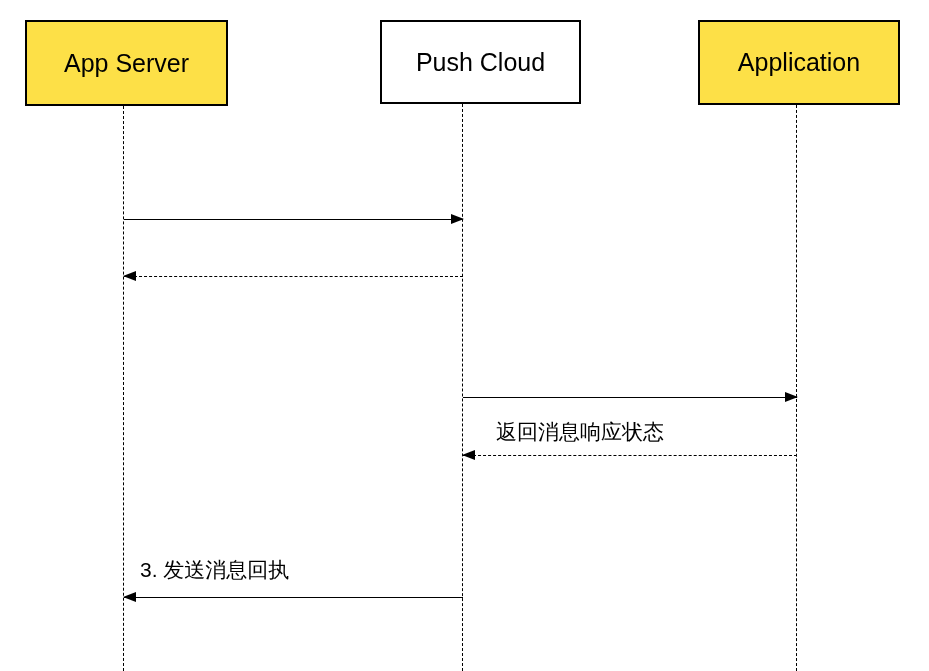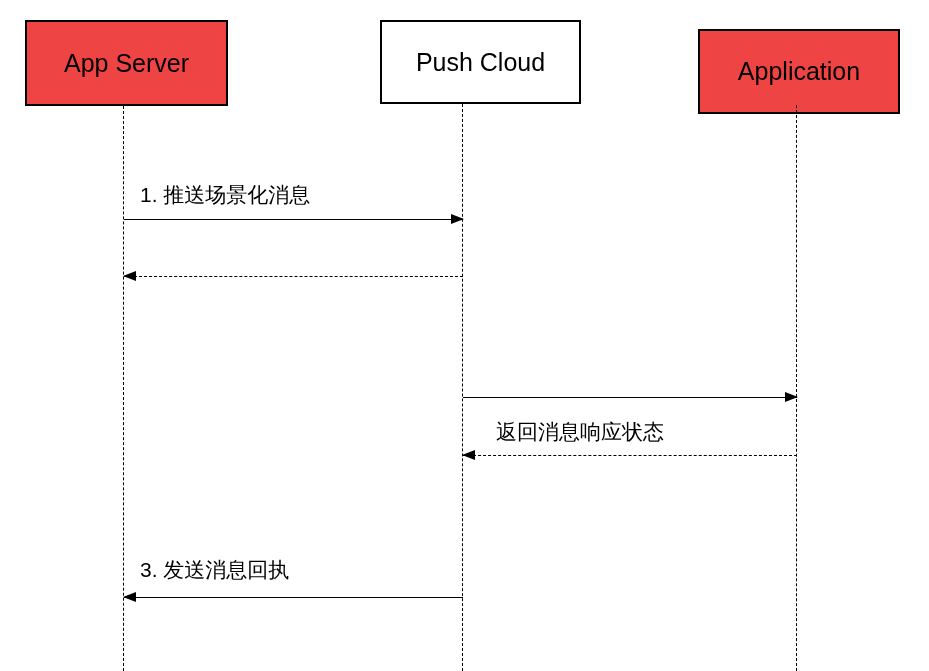--- a/index.html
+++ b/index.html
@@ -18,25 +18,25 @@
   .actor-box {
     position: absolute;
     box-sizing: border-box;
     border: 2px solid #000000;
     display: flex;
     align-items: center;
     justify-content: center;
     font-size: 25px;
     color: #000000;
   }
-  .fill-blue { background: #ef4444; }
+  .fill-blue { background: #fde047; }
   .fill-white { background: #ffffff; }
   .actor-appserver   { left: 25px;  top: 20px; width: 203px; height: 86px; }
   .actor-pushcloud   { left: 364px; top: 20px; width: 201px; height: 84px; margin-left: 16px; }
-  .actor-application { left: 698px; top: 20px; width: 202px; height: 85px; margin-top: 9px; }
+  .actor-application { left: 698px; top: 20px; width: 202px; height: 85px; }
 
   .lifeline {
     position: absolute;
     width: 0;
     border-left: 1px dashed #000000;
   }
   .lifeline-1 { left: 123px; top: 106px; height: 565px; }
   .lifeline-2 { left: 462px; top: 104px; height: 567px; }
   .lifeline-3 { left: 796px; top: 105px; height: 566px; }
 
@@ -93,21 +93,20 @@
     <span>Push Cloud</span>
   </div>
   <div class="actor-box fill-blue actor-application">
     <span>Application</span>
   </div>
 
   <div class="lifeline lifeline-1"></div>
   <div class="lifeline lifeline-2"></div>
   <div class="lifeline lifeline-3"></div>
 
-  <div class="msg-label lbl-1">1. 推送场景化消息</div>
   <div class="msg-line solid arr-1">
     <span class="head head-right"></span>
   </div>
 
   <div class="msg-line dashed arr-2">
     <span class="head head-left"></span>
   </div>
 
   <div class="msg-line solid arr-3">
     <span class="head head-right"></span>

